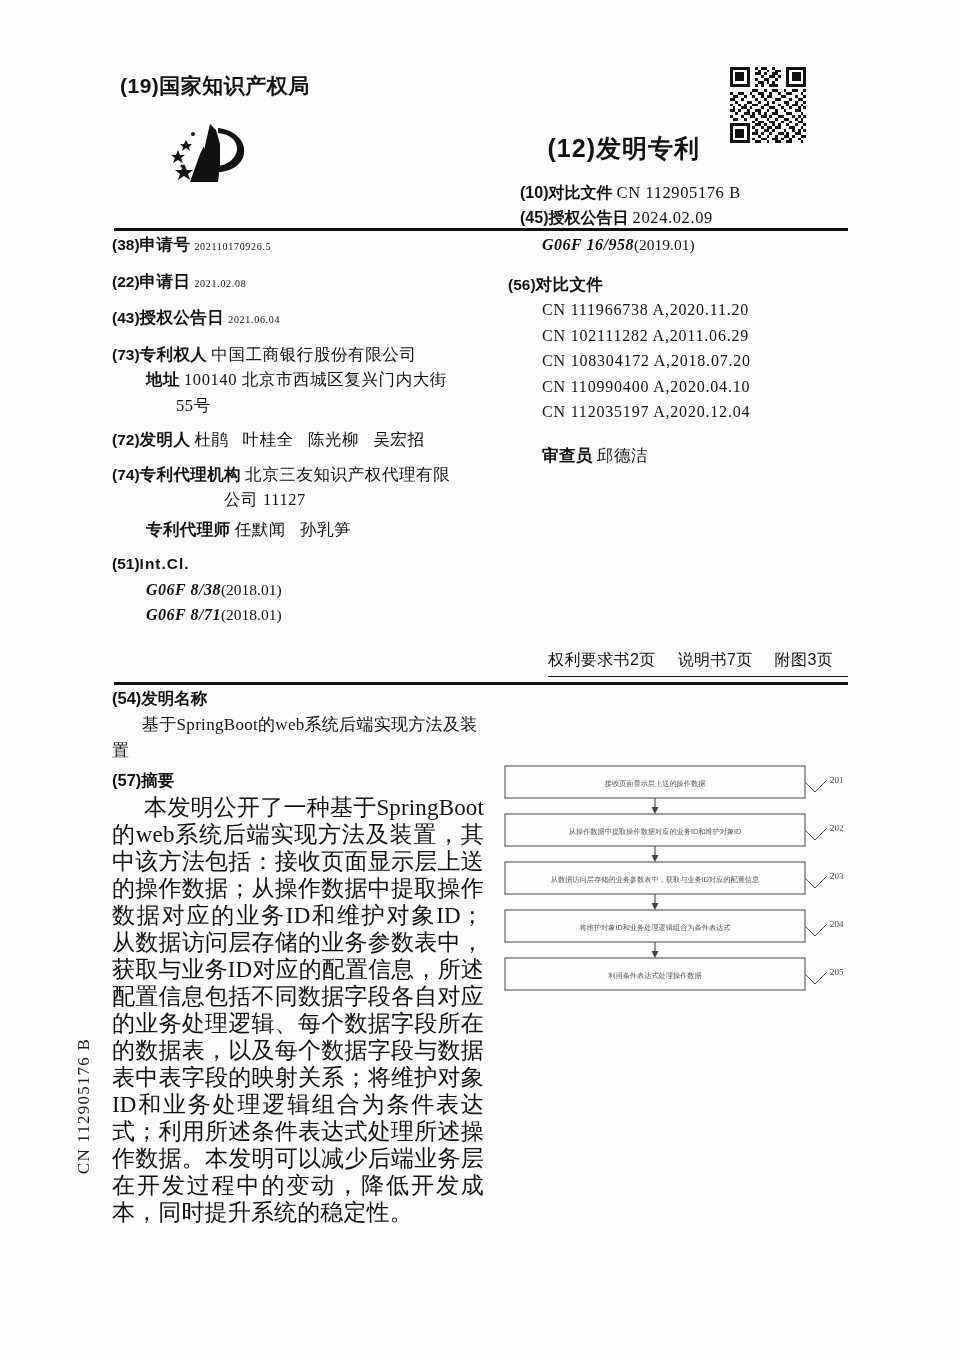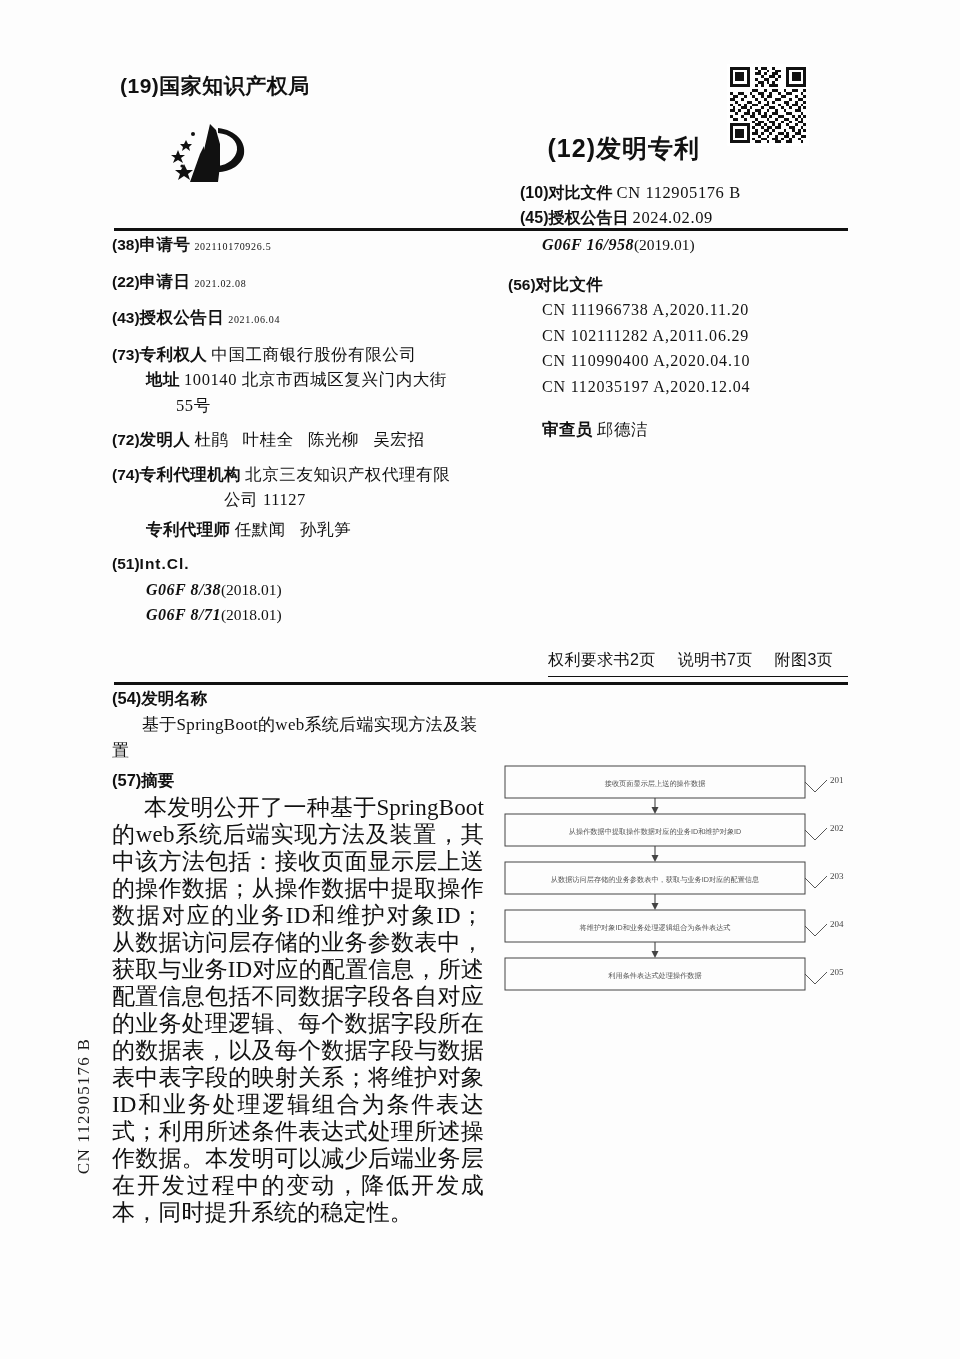--- a/index.html
+++ b/index.html
@@ -530,20 +530,21 @@
     <div class="fld indent1" style="margin-bottom:14px;">
       <span class="ipc">G06F  16/958</span><span class="ipc-ver">(2019.01)</span>
     </div>
 
     <div class="fld">
       <div>
         <span class="code">(56)</span><span class="name-cn">对比文件</span>
       </div>
       <div class="indent1 ref-line">CN 111966738 A,2020.11.20</div>
       <div class="indent1 ref-line">CN 102111282 A,2011.06.29</div>
+      <div class="indent1 ref-line">CN 108304172 A,2018.07.20</div>
       <div class="indent1 ref-line">CN 110990400 A,2020.04.10</div>
       <div class="indent1 ref-line">CN 112035197 A,2020.12.04</div>
     </div>
 
     <div class="fld indent1" style="margin-top:18px;">
       <span class="name-cn">审查员</span>
       <span class="val-cn">邱德洁</span>
     </div>
   </div>
 

